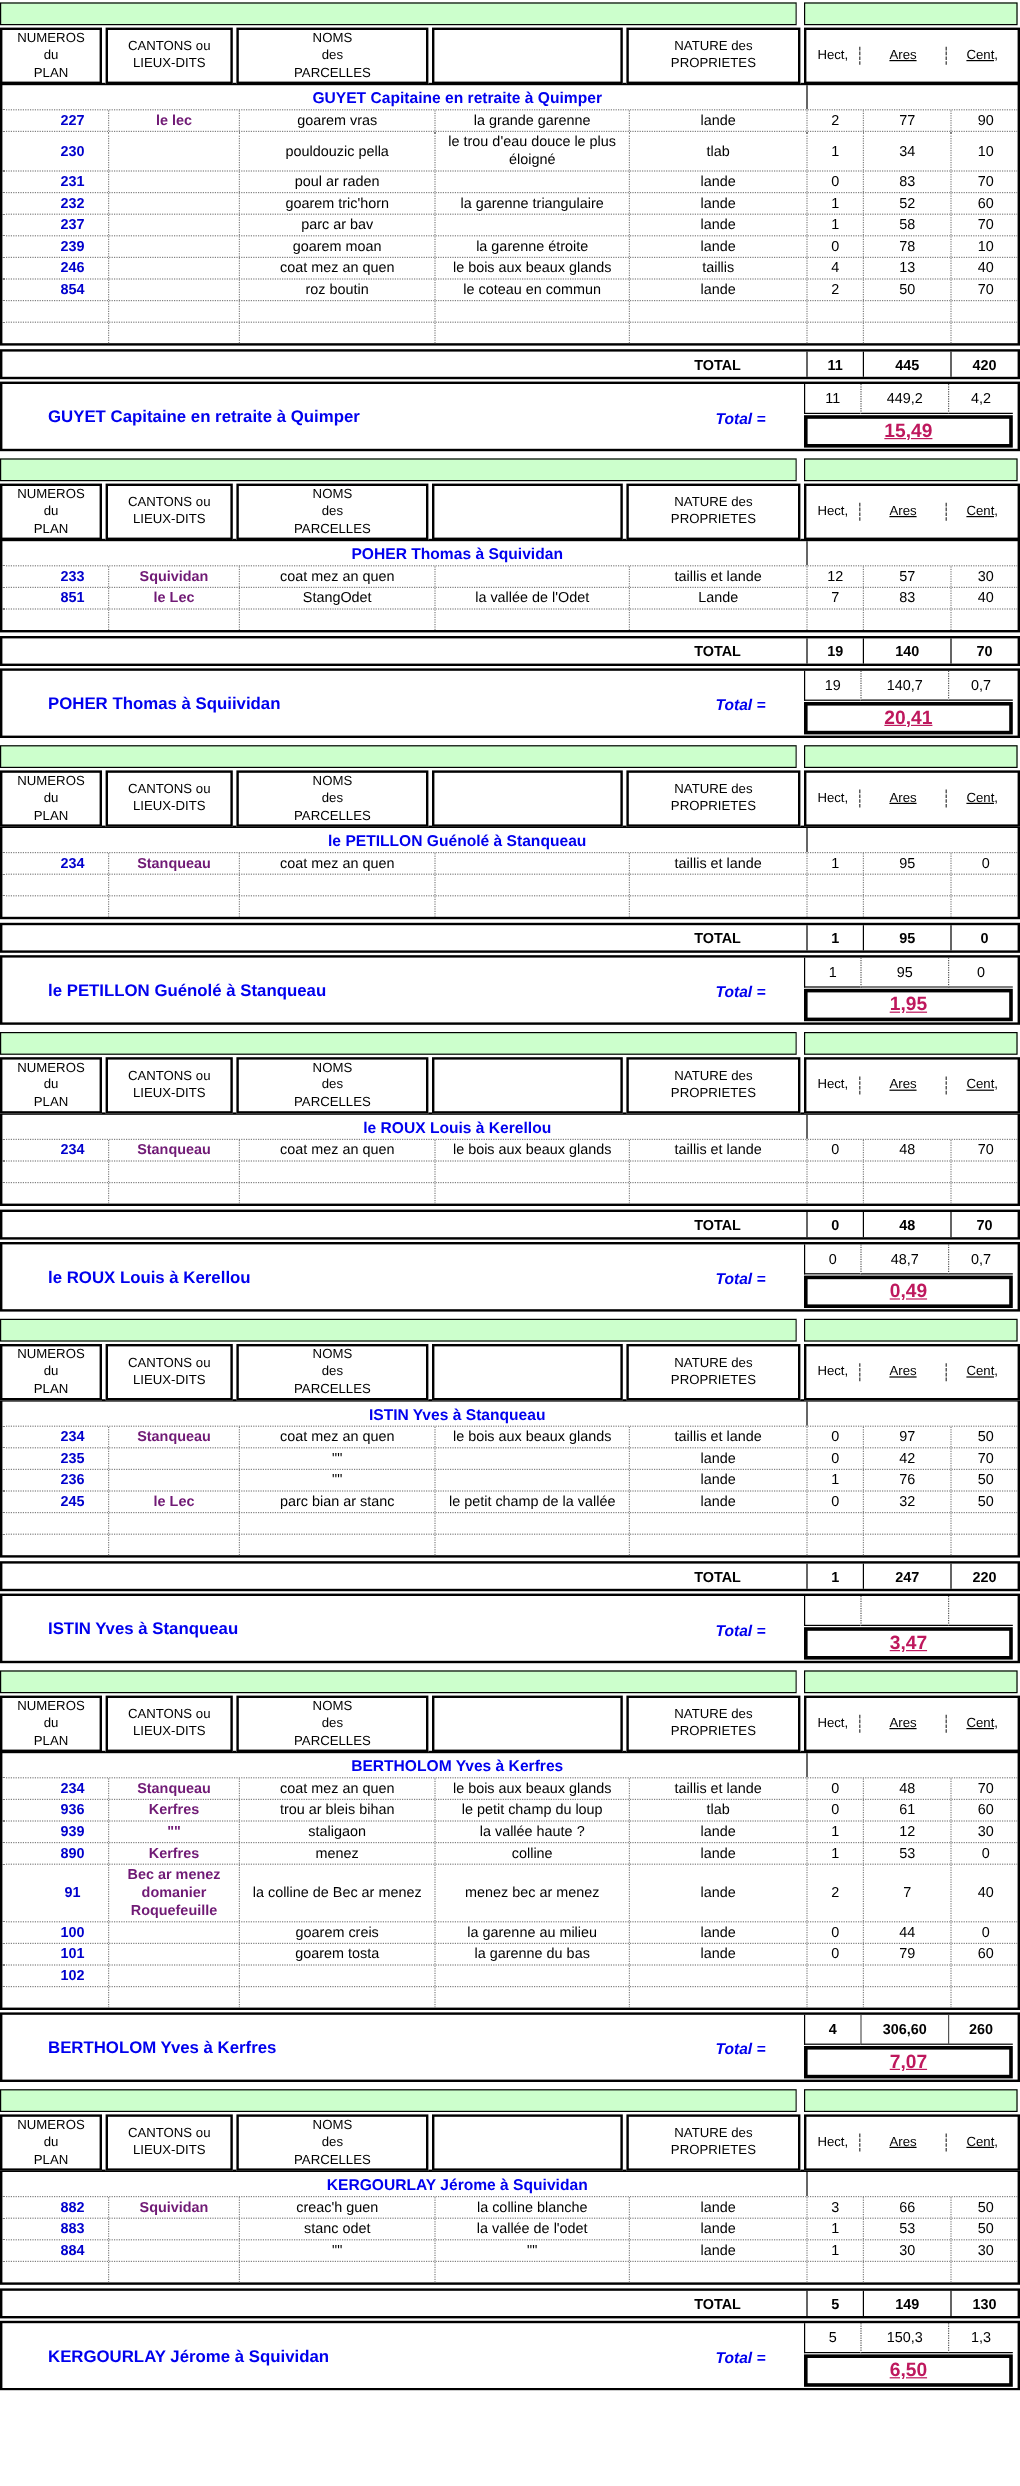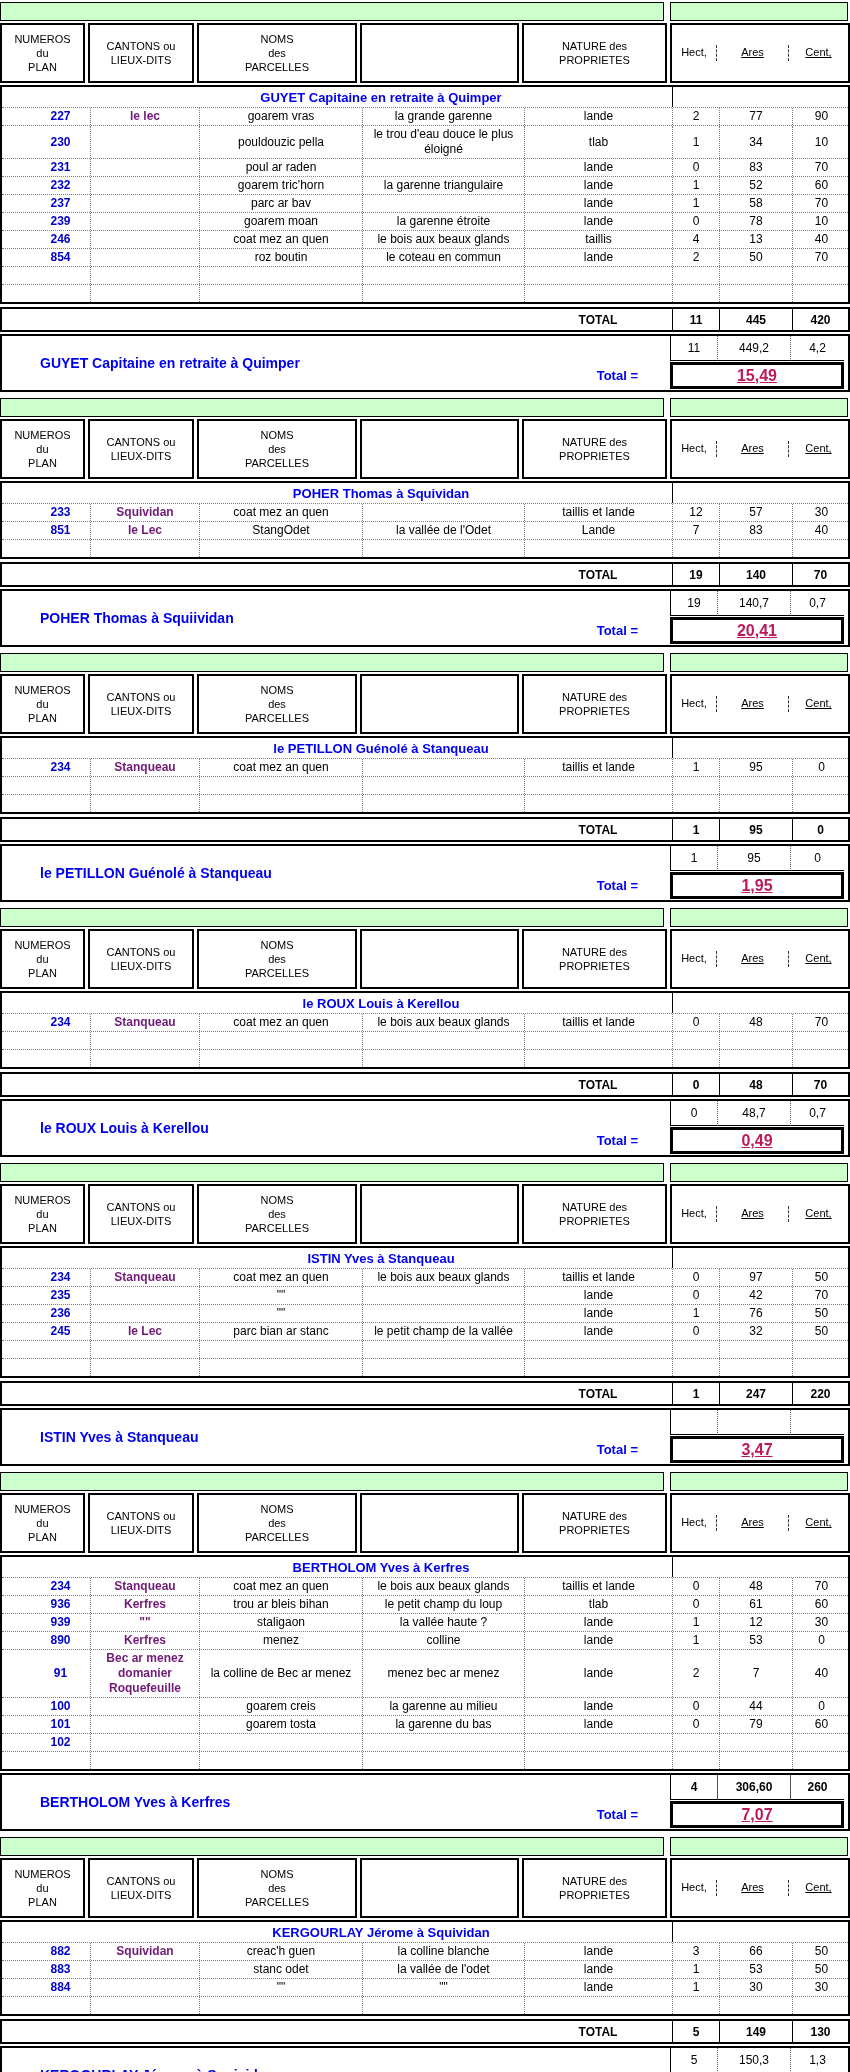--- a/index.html
+++ b/index.html
@@ -8,21 +8,21 @@
 
   .sec{margin-top:6px;}
   .sec:first-child{margin-top:0;}
 
   
   .banner{display:grid;grid-template-columns:664px 6px 178px;height:19px;}
   .bleft,.bright{background:#CCFFCC;border:1px solid #000;}
   .bgap{background:#fff;}
 
   
-  .hdr{display:grid;grid-template-columns:88px 109px 163px 162px 148px 180px;height:60px;margin-top:2px;}
+  .hdr{display:grid;grid-template-columns:88px 109px 163px 162px 148px 180px;height:44px;margin-top:2px;}
   .hbox{border:2px solid #000;margin-right:3px;background:#fff;display:flex;align-items:center;justify-content:center;
         text-align:center;font-size:11px;line-height:1.3;white-space:pre-line;box-sizing:border-box;}
   .hbox.measures{margin-right:0;display:grid;grid-template-columns:44px 72px 60px;padding:0;}
   .mlabel{display:flex;align-items:flex-end;justify-content:center;font-size:11px;padding-bottom:1px;box-sizing:border-box;}
   .mlabel + .mlabel{border-left:1px dashed #333;text-decoration:underline;}
 
   
   .tbl{border:2px solid #000;margin-top:2px;}
   .title-row{display:grid;grid-template-columns:88px 582px 176px;min-height:20px;}
   .title-text{grid-column:2;display:flex;align-items:center;justify-content:center;
@@ -42,21 +42,21 @@
              border:2px solid #000;min-height:21px;text-align:center;}
   .total-label{grid-column:2;display:flex;align-items:center;justify-content:center;font-weight:bold;font-size:12px;}
   .tval{display:flex;align-items:center;justify-content:center;font-weight:bold;font-size:12px;border-left:1px solid #000;}
 
   
   .summary{display:grid;grid-template-columns:668px 47px 73px 54px;grid-template-rows:25px 29px;
            margin-top:2px;border:2px solid #000;}
   .sum-left{grid-column:1;grid-row:1/3;position:relative;}
   .owner{position:absolute;left:38px;top:50%;transform:translateY(-50%);
          color:#0000EE;font-weight:bold;font-size:14px;white-space:nowrap;}
-  .total-eq{position:absolute;right:32px;bottom:7px;color:#0000EE;font-weight:bold;font-size:13px;}
+  .total-eq{position:absolute;right:32px;bottom:18px;color:#0000EE;font-weight:bold;font-size:13px;font-style:italic;}
   .snum{grid-row:1;display:flex;align-items:center;justify-content:center;font-size:12px;
         border-bottom:1px solid #000;border-left:1px dotted #555;box-sizing:border-box;}
   .snum.sfirst{border-left:1px solid #000;}
   .bold-sum .snum{font-weight:bold;border-left-style:solid;}
   .sum-total{grid-column:2/5;grid-row:2;border:3px solid #000;margin:1px 0;display:flex;align-items:center;
              justify-content:center;color:#be185d;font-weight:bold;font-size:16px;text-decoration:underline;}
 </style>
 </head>
 <body>
 

